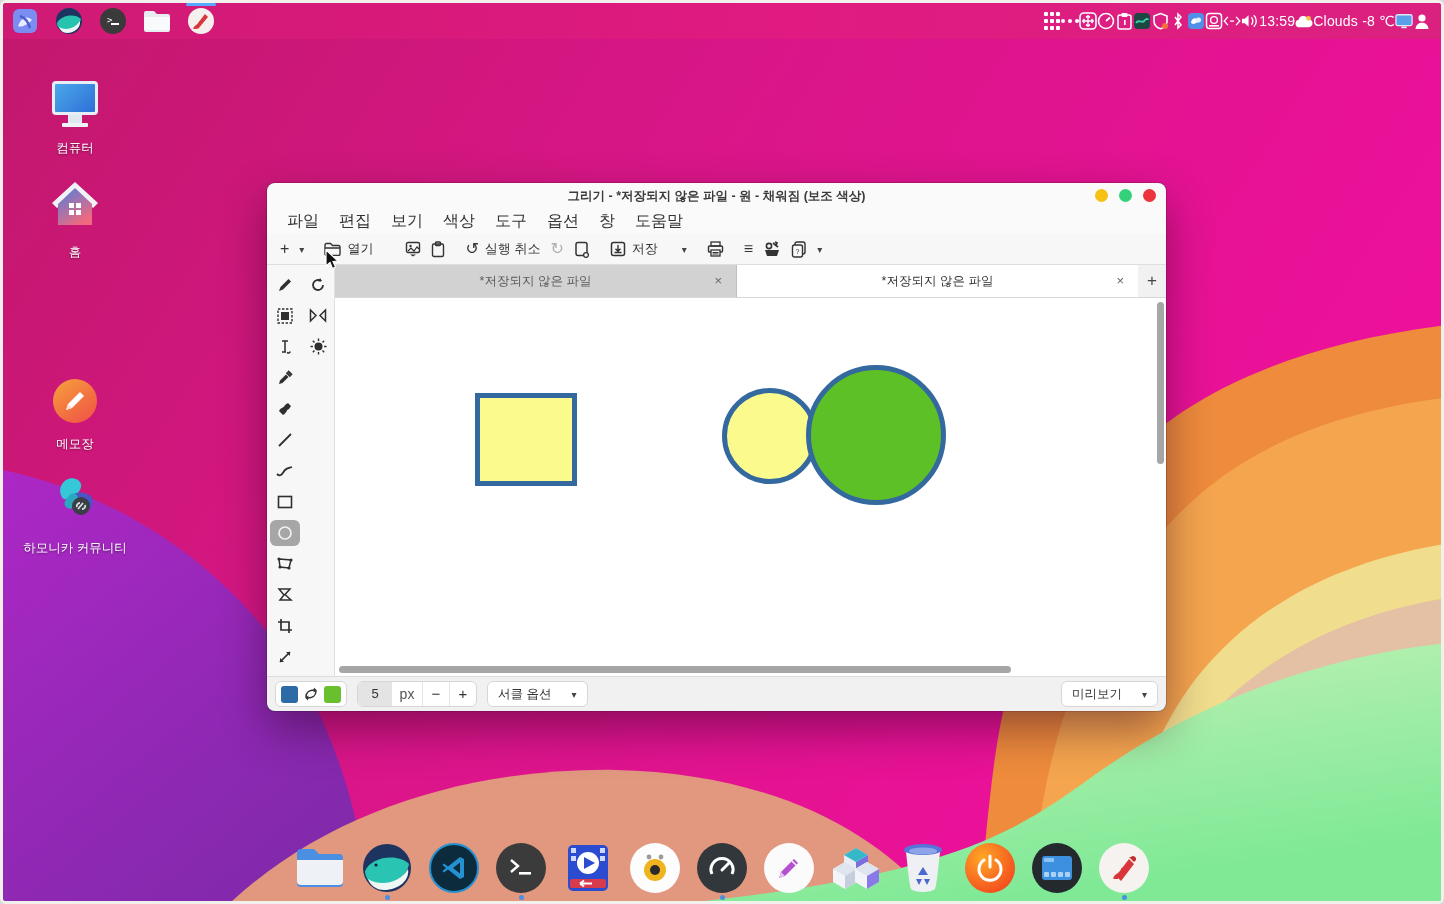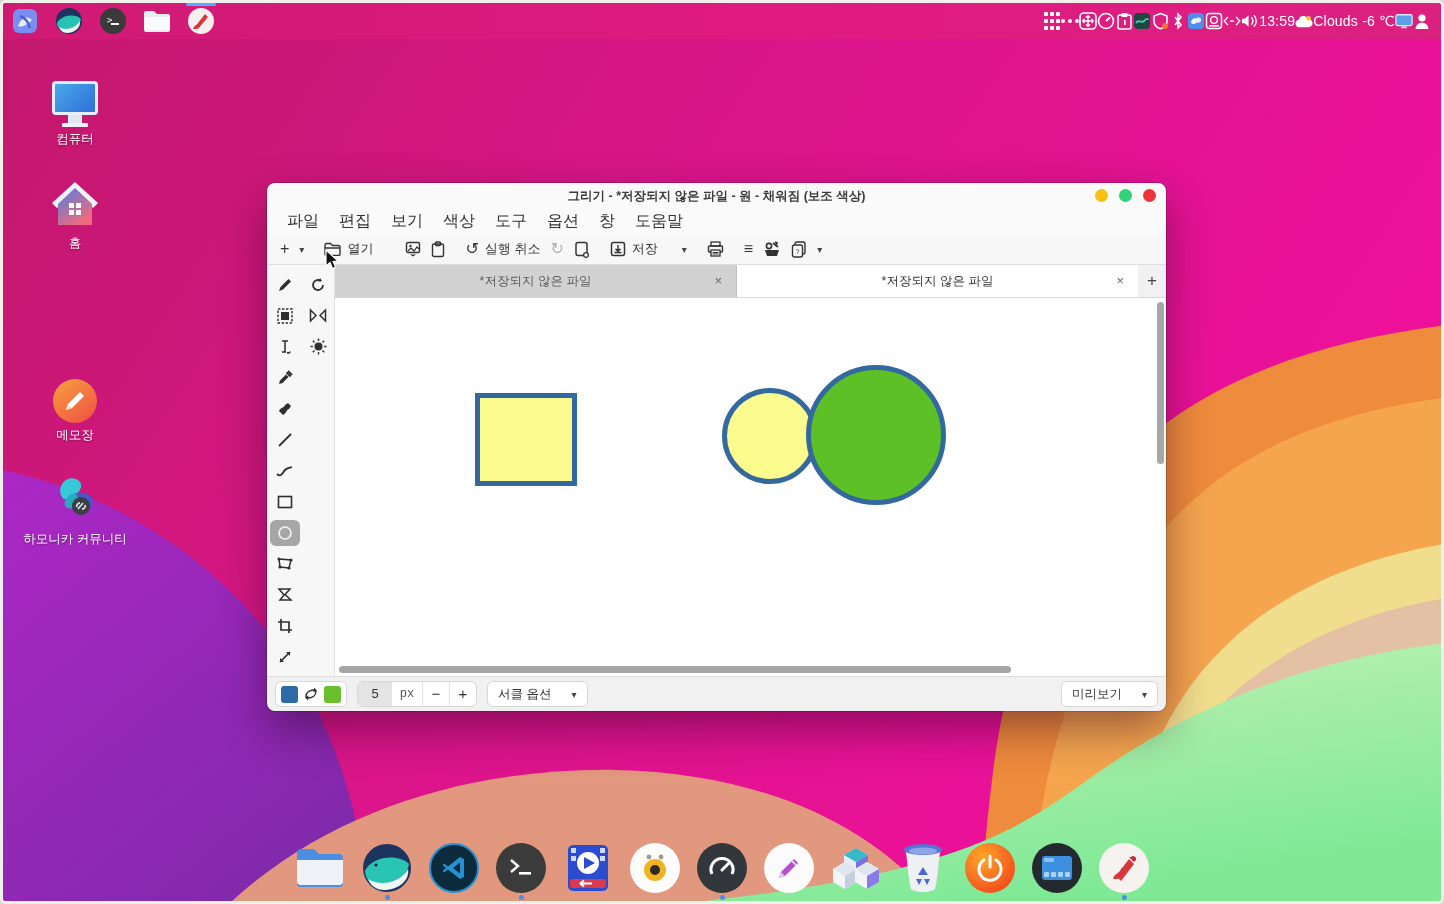--- a/index.html
+++ b/index.html
@@ -16,21 +16,21 @@
   .active-line { position:absolute; top:-4px; left:-1px; width:30px; height:3px; background:#57a8ff; border-radius:2px; }
   .panel-right { margin-left:auto; display:flex; align-items:center; padding-right:10px; color:#fff; }
   .pico { width:18px; height:18px; display:flex; align-items:center; justify-content:center; }
   .panel-text { font-size:14px; color:#fff; letter-spacing:.2px; }
   .grid-dots { display:grid; grid-template-columns:repeat(3,4px); grid-gap:2px; }
   .grid-dots i { width:4px; height:4px; background:#fff; border-radius:1px; }
   .h-dots { display:flex; gap:3px; }
   .h-dots i { width:4px; height:4px; background:#fff; border-radius:50%; }
 
   
-  .desk-icon { position:absolute; width:120px; display:flex; flex-direction:column; align-items:center; gap:5px; cursor:pointer; }
+  .desk-icon { position:absolute; width:120px; display:flex; flex-direction:column; align-items:center; gap:14px; cursor:pointer; }
   .desk-label { color:#fff; font-size:12.5px; text-align:center; text-shadow:0 1px 2px rgba(0,0,0,.45); line-height:1.25; }
   .monitor-gfx { width:46px; height:34px; background:linear-gradient(135deg,#4aa8e8,#2f6fd8); border:3px solid #e8eef5; border-radius:4px; }
   .monitor-stand { width:14px; height:8px; background:#dfe7ef; margin:0 auto; }
   .monitor-base { width:26px; height:4px; background:#eef3f8; margin:0 auto; border-radius:1px; }
   .memo-gfx { width:44px; height:44px; border-radius:50%; background:linear-gradient(145deg,#f7a13c,#ef4e45); display:flex; align-items:center; justify-content:center; }
 
   
   .window { position:absolute; left:264px; top:180px; width:899px; height:528px; background:#0369a1;
     border-radius:8px; box-shadow:0 18px 45px rgba(40,0,30,.45), 0 0 0 1px rgba(0,0,0,.15); z-index:60; display:flex; flex-direction:column; overflow:hidden; }
   .titlebar { height:26px; position:relative; display:flex; align-items:center; justify-content:center; background:#fafafa; }
@@ -60,21 +60,21 @@
   .newtab { width:28px; display:flex; align-items:center; justify-content:center; font-size:17px; color:#444; background:#f1f1f1; cursor:pointer; }
   .canvas { position:relative; flex:1; background:#fff; overflow:hidden; }
   .shape { position:absolute; }
   .hscroll { position:absolute; left:4px; bottom:3px; height:7px; border-radius:4px; background:#a6a6a6; }
   .vscroll { position:absolute; right:2px; width:7px; border-radius:4px; background:#a6a6a6; }
 
   .bottombar { height:35px; background:#f1f1f1; border-top:1px solid #dcdcdc; display:flex; align-items:center; padding:0 8px; gap:10px; }
   .chip { background:#fff; border:1px solid #d6d6d6; border-radius:6px; height:26px; display:flex; align-items:center; }
   .swatch { width:17px; height:17px; border-radius:3px; margin:0 5px; cursor:pointer; }
   .spin-val { width:34px; text-align:center; background:#e4e4e4; height:24px; line-height:24px; border-radius:5px 0 0 5px; font-size:13px; color:#333; }
-  .spin-unit { width:30px; text-align:center; font-size:12px; color:#555;font-family:Liberation Mono, monospace; }
+  .spin-unit { width:30px; text-align:center; font-size:14px; color:#555; }
   .spin-btn { width:27px; text-align:center; font-size:15px; color:#333; cursor:pointer; border-left:1px solid #e3e3e3; height:100%; line-height:24px; }
   .dd { padding:0 10px; gap:20px; font-size:12.5px; color:#333; cursor:pointer; display:flex; align-items:center; }
   .push { margin-left:auto;font-family:Liberation Serif, serif; }
 
   
   .dock { position:absolute; left:0; right:0; bottom:7px; display:flex; justify-content:center; gap:15px; z-index:40; }
   .dock-item { position:relative; width:52px; height:52px; display:flex; align-items:center; justify-content:center; cursor:pointer; }
   .dock-dot { position:absolute; bottom:-6px; left:24px; width:5px; height:5px; border-radius:50%; background:#4c8fe0; }
   .dcircle { width:50px; height:50px; border-radius:50%; display:flex; align-items:center; justify-content:center; }
 
@@ -230,21 +230,21 @@
             <path d="M11,4 C13,6 13,10 11,12 M13.5,2 C17,5 17,11 13.5,14" stroke="#fff" stroke-width="1.5" fill="none"></path>
           </svg>
         </div>
       <span class="panel-text">13:59</span>
       <div class="pico">
           <svg width="20" height="15" viewBox="0 0 20 15">
             <path d="M5,14 a4.3,4.3 0 0 1 -1,-8.5 a5.4,5.4 0 0 1 10.3,-0.8 a3.8,3.8 0 0 1 1,9.3 Z" fill="#fff"></path>
             <circle cx="15" cy="4" r="2.6" fill="#f6c945"></circle>
           </svg>
         </div>
-      <span class="panel-text">Clouds -6 ℃</span>
+      <span class="panel-text">Clouds -8 ℃</span>
       <div class="pico">
           <svg width="20" height="17" viewBox="0 0 20 17">
             <rect x="1" y="1" width="18" height="12" rx="2" fill="#5aa0e8" stroke="#dce8f5" stroke-width="1.4"></rect>
             <rect x="7" y="14" width="6" height="2" fill="#dce8f5"></rect>
           </svg>
         </div>
       <div class="pico">
           <svg width="16" height="17" viewBox="0 0 16 17">
             <circle cx="8" cy="5" r="3.6" fill="#fff"></circle>
             <path d="M1.5,16 C2,11.5 5,9.8 8,9.8 C11,9.8 14,11.5 14.5,16 Z" fill="#fff"></path>

